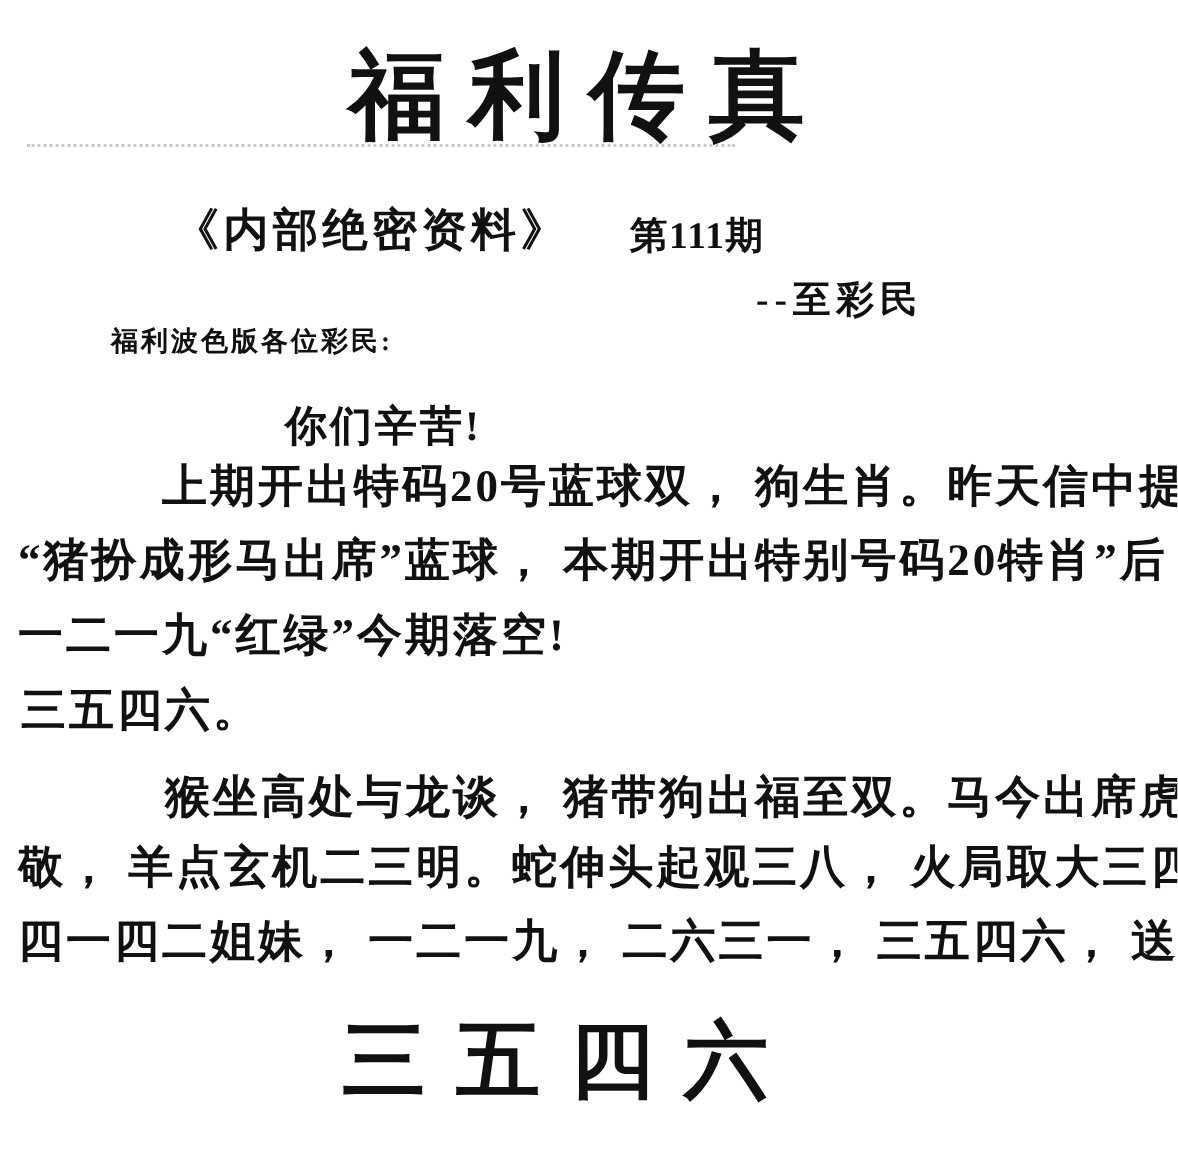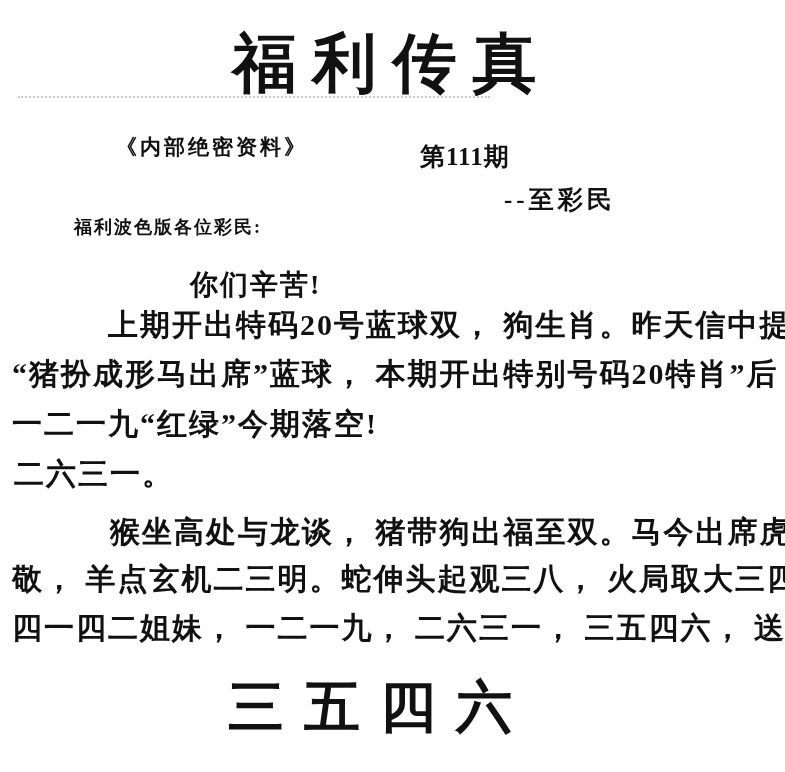--- a/index.html
+++ b/index.html
@@ -31,21 +31,21 @@
   .rule-line {
     top: 96px;
     left: 18px;
     width: 472px;
     height: 0;
     border-top: 2px dotted #c9c9c9;
   }
   .classification {
     top: 133px;
     left: 116px;
-    font-size: 21px;
+    font-size: 30px;
     font-weight: bold;
     letter-spacing: 3px;
   }
   .issue-number {
     top: 128px;
     left: 420px;
     font-size: 25px;
     font-weight: bold;
     letter-spacing: 1px;
     margin-top: 12px;
@@ -106,21 +106,21 @@
   <div class="abs salutation">福利波色版各位彩民:</div>
 
   <div class="abs body-line bl-0">你们辛苦!</div>
 
   <div class="abs body-line bl-1">上期开出特码20号蓝球双， 狗生肖。昨天信中提供</div>
 
   <div class="abs body-line bl-2">“猪扮成形马出席”蓝球， 本期开出特别号码20特肖”后</div>
 
   <div class="abs body-line bl-3">一二一九“红绿”今期落空!</div>
 
-  <div class="abs body-line bl-4">二六三一。</div>
+  <div class="abs body-line bl-4">三五四六。</div>
 
   <div class="abs body-line bl-5">猴坐高处与龙谈， 猪带狗出福至双。马今出席虎相</div>
 
   <div class="abs body-line bl-6">敬， 羊点玄机二三明。蛇伸头起观三八， 火局取大三四五。</div>
 
   <div class="abs body-line bl-7">四一四二姐妹， 一二一九， 二六三一， 三五四六， 送: 红绿</div>
 
   <div class="abs signature">三五四六</div>
 
 </div>

